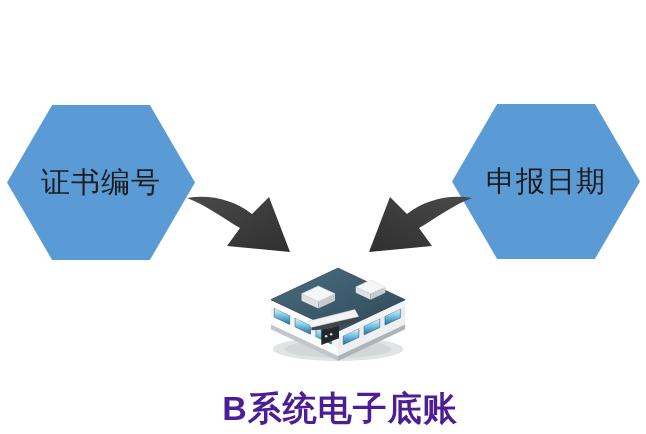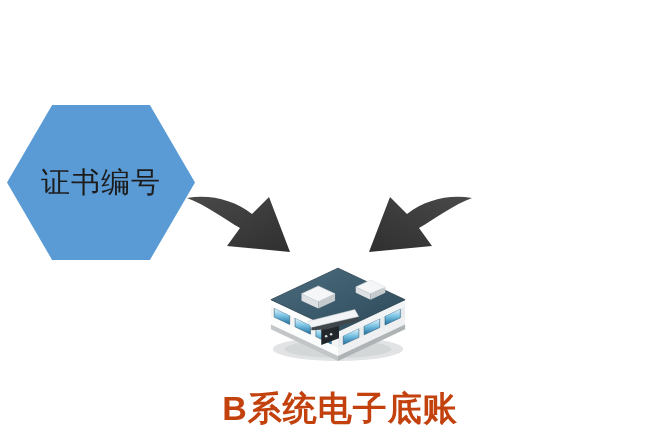--- a/index.html
+++ b/index.html
@@ -34,35 +34,38 @@
   .arrow-left  { left: 186px; top: 190px; }
   .arrow-right { left: 361px; top: 190px; transform: scaleX(-1); }
   .building { position: absolute; left: 266px; top: 266px; width: 146px; height: 99px; }
   .caption {
     position: absolute;
     left: 340px;
     top: 386px;
     transform: translateX(-50%);
     font-size: 34px;
     font-weight: 700;
-    color: #c2410c;
+    color: #4c1d95;
     letter-spacing: 1px;
     white-space: nowrap;
   }
 </style>
 </head>
 <body>
 
 <div class="canvas">
 
 
   <div class="hex hex-left">
     <span class="hex-label">证书编号</span>
   </div>
 
+  <div class="hex hex-right">
+    <span class="hex-label">申报日期</span>
+  </div>
 
   <svg class="arrow arrow-left" viewBox="0 0 112 78">
     <defs>
       <linearGradient id="arrowGrad" x1="0" y1="0" x2="1" y2="1">
         <stop offset="0" stop-color="#4a4a4a"></stop>
         <stop offset="1" stop-color="#2f2f2f"></stop>
       </linearGradient>
     </defs>
     <path d="M 1,8 C 24,4 48,10 66,24 L 83,7 L 104,62 L 41,56 L 54,38 C 40,30 18,14 1,8 Z" fill="url(#arrowGrad)"></path>
   </svg>

